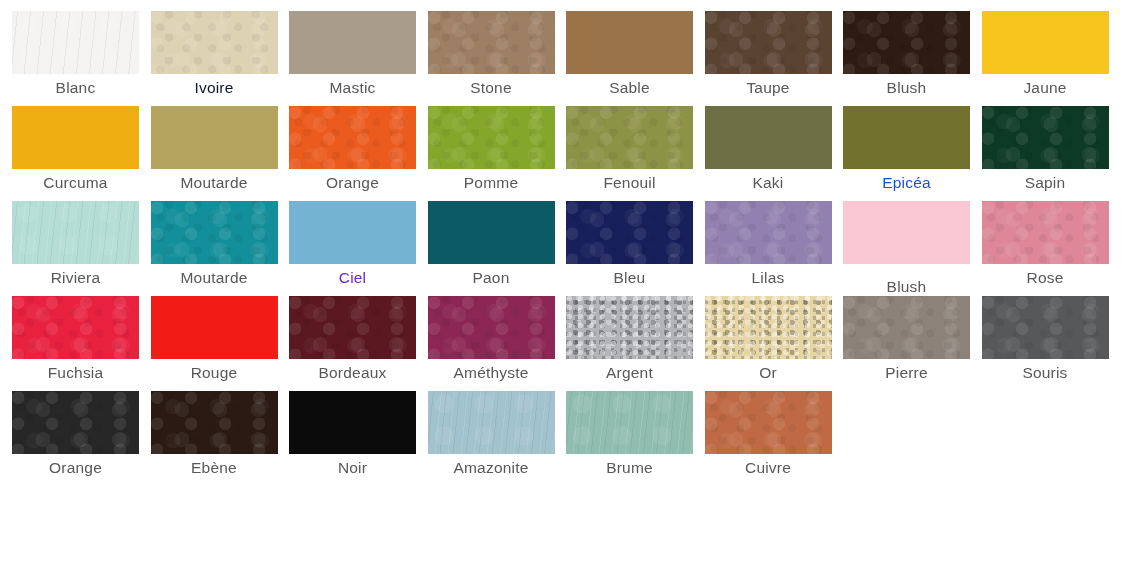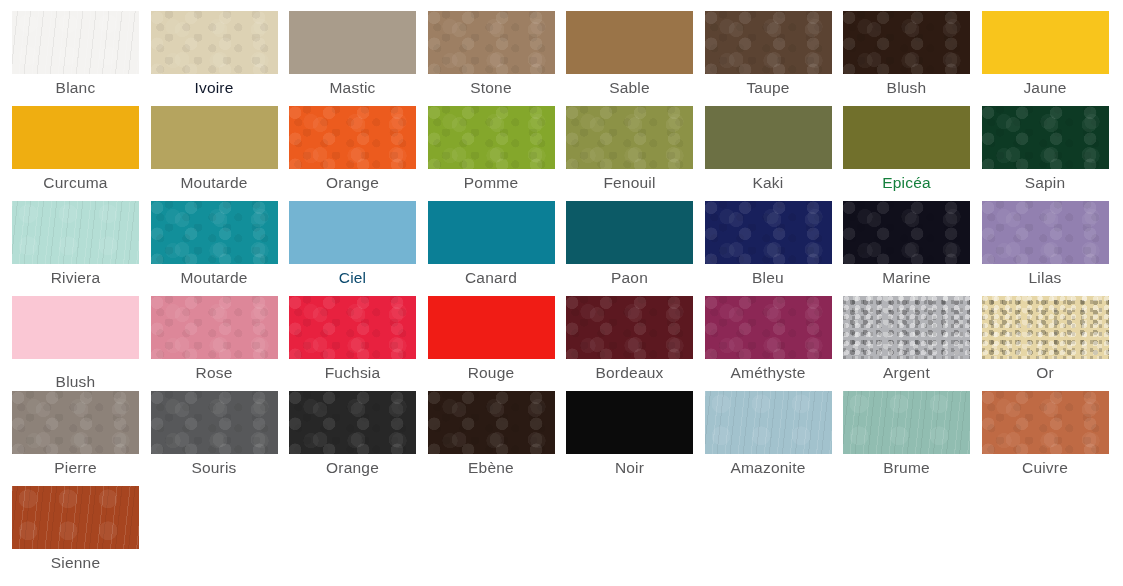--- a/index.html
+++ b/index.html
@@ -144,55 +144,47 @@
     <div class="swatch-cell">
       <div class="swatch-chip" title="Fenouil" style="background-color: rgb(140, 146, 70);"></div>
       <div class="swatch-label" style="color: rgb(88, 88, 90);">Fenouil</div>
     </div>
     <div class="swatch-cell">
       <div class="swatch-chip flat" title="Kaki" style="background-color: rgb(108, 112, 68);"></div>
       <div class="swatch-label" style="color: rgb(88, 88, 90);">Kaki</div>
     </div>
     <div class="swatch-cell">
       <div class="swatch-chip flat" title="Epicéa" style="background-color: rgb(113, 112, 44);"></div>
-      <div class="swatch-label" style="color: #15803d;">Epicéa</div>
+      <div class="swatch-label" style="color: #1d4ed8;">Epicéa</div>
     </div>
     <div class="swatch-cell">
       <div class="swatch-chip" title="Sapin" style="background-color: rgb(13, 58, 36);"></div>
       <div class="swatch-label" style="color: rgb(88, 88, 90);">Sapin</div>
     </div>
     <div class="swatch-cell">
       <div class="swatch-chip grain-streak" title="Riviera" style="background-color: rgb(180, 222, 213);"></div>
       <div class="swatch-label" style="color: rgb(88, 88, 90);">Riviera</div>
     </div>
     <div class="swatch-cell">
       <div class="swatch-chip" title="Turquoise" style="background-color: rgb(18, 143, 154);"></div>
       <div class="swatch-label" style="color: rgb(88, 88, 90);">Moutarde</div>
     </div>
     <div class="swatch-cell">
       <div class="swatch-chip flat" title="Ciel" style="background-color: rgb(116, 180, 210);"></div>
-      <div class="swatch-label" style="color: #0c4a6e;">Ciel</div>
-    </div>
-    <div class="swatch-cell">
-      <div class="swatch-chip flat" title="Canard" style="background-color: rgb(11, 127, 150);"></div>
-      <div class="swatch-label" style="color: rgb(88, 88, 90);">Canard</div>
+      <div class="swatch-label" style="color: #6d28d9;">Ciel</div>
     </div>
     <div class="swatch-cell">
       <div class="swatch-chip flat" title="Paon" style="background-color: rgb(12, 90, 102);"></div>
       <div class="swatch-label" style="color: rgb(88, 88, 90);">Paon</div>
     </div>
     <div class="swatch-cell">
       <div class="swatch-chip" title="Bleu" style="background-color: rgb(24, 32, 92);"></div>
       <div class="swatch-label" style="color: rgb(88, 88, 90);">Bleu</div>
     </div>
     <div class="swatch-cell">
-      <div class="swatch-chip" title="Marine" style="background-color: rgb(16, 15, 27);"></div>
-      <div class="swatch-label" style="color: rgb(88, 88, 90);">Marine</div>
-    </div>
-    <div class="swatch-cell">
       <div class="swatch-chip" title="Lilas" style="background-color: rgb(146, 128, 176);"></div>
       <div class="swatch-label" style="color: rgb(88, 88, 90);">Lilas</div>
     </div>
     <div class="swatch-cell">
       <div class="swatch-chip flat" title="Blush" style="background-color: rgb(250, 199, 212);"></div>
       <div class="swatch-label" style="color: rgb(88, 88, 90); margin-top: 9px;">Blush</div>
     </div>
     <div class="swatch-cell">
       <div class="swatch-chip" title="Rose" style="background-color: rgb(221, 135, 153);"></div>
       <div class="swatch-label" style="color: rgb(88, 88, 90);">Rose</div>
@@ -246,17 +238,13 @@
       <div class="swatch-label" style="color: rgb(88, 88, 90);">Amazonite</div>
     </div>
     <div class="swatch-cell">
       <div class="swatch-chip grain-streak" title="Brume" style="background-color: rgb(145, 189, 177);"></div>
       <div class="swatch-label" style="color: rgb(88, 88, 90);">Brume</div>
     </div>
     <div class="swatch-cell">
       <div class="swatch-chip" title="Cuivre" style="background-color: rgb(191, 106, 68);"></div>
       <div class="swatch-label" style="color: rgb(88, 88, 90);">Cuivre</div>
     </div>
-    <div class="swatch-cell">
-      <div class="swatch-chip grain-streak" title="Sienne" style="background-color: rgb(167, 69, 32);"></div>
-      <div class="swatch-label" style="color: rgb(88, 88, 90);">Sienne</div>
-    </div>
   </div>
 
 </body></html>

